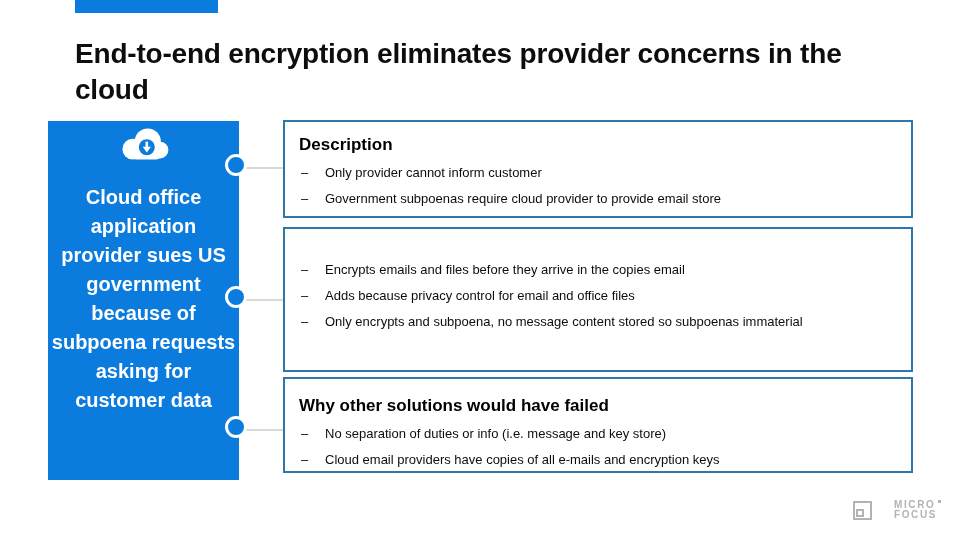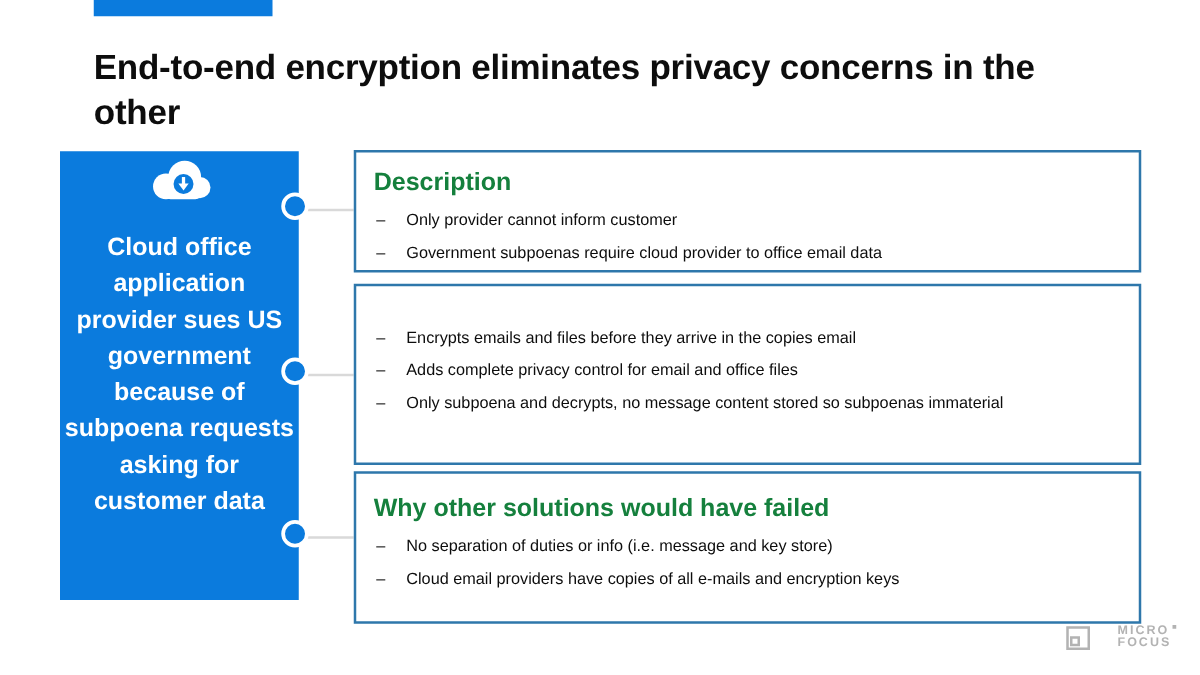--- a/index.html
+++ b/index.html
@@ -78,26 +78,26 @@
     position: absolute;
     left: 283px;
     width: 630px;
     background: #ffffff;
     border: 2px solid var(--box-border);
     padding: 10px 16px 8px 14px;
     z-index: 1;
   }
   .box-1 { top: 120px; height: 98px; padding-top: 13px; }
   .box-2 { top: 227px; height: 145px; padding-top: 23px; }
-  .box-3 { top: 377px; height: 122px; padding-top: 17px; }
+  .box-3 { top: 377px; height: 96px; padding-top: 17px; }
 
   .box-heading {
-    font-size: 20px;
-    font-weight: bold;
-    color: #15803d;
+    font-size: 17px;
+    font-weight: bold;
+    color: #000000;
   }
   .bullet-list { list-style: none; }
   .bullet-list li {
     display: flex;
     margin-top: 10px;
     font-size: 13px;
     color: #0d0d0d;
     line-height: 16px;
   }
   .dash {
@@ -139,21 +139,21 @@
     right: -4px; top: 0;
     width: 3px; height: 3px;
     background: var(--logo-gray);
   }
 </style>
 </head>
 <body>
 
 <div class="top-bar"></div>
 
-<h1 class="slide-title">End-to-end encryption eliminates privacy concerns in the other</h1>
+<h1 class="slide-title">End-to-end encryption eliminates provider concerns in the cloud</h1>
 
 <div class="left-panel">
   <span class="cloud-icon-wrap">
     <svg width="60" height="45" viewBox="0 0 64 46" aria-hidden="true">
       <g fill="#ffffff">
         <circle cx="20" cy="29" r="11"></circle>
         <circle cx="36" cy="21" r="14"></circle>
         <circle cx="49" cy="30" r="9"></circle>
         <rect x="18" y="28" width="33" height="12" rx="6"></rect>
       </g>
@@ -177,38 +177,38 @@
 
 <div class="content-box box-1">
   <div class="box-heading">Description</div>
   <ul class="bullet-list">
       <li>
         <span class="dash">–</span>
         <span class="bullet-text">Only provider cannot inform customer</span>
       </li>
       <li>
         <span class="dash">–</span>
-        <span class="bullet-text">Government subpoenas require cloud provider to office email data</span>
+        <span class="bullet-text">Government subpoenas require cloud provider to provide email store</span>
       </li>
     </ul>
 </div>
 
 <div class="content-box box-2">
   <ul class="bullet-list">
       <li>
         <span class="dash">–</span>
         <span class="bullet-text">Encrypts emails and files before they arrive in the copies email</span>
       </li>
       <li>
         <span class="dash">–</span>
-        <span class="bullet-text">Adds complete privacy control for email and office files</span>
-      </li>
-      <li>
-        <span class="dash">–</span>
-        <span class="bullet-text">Only subpoena and decrypts, no message content stored so subpoenas immaterial</span>
+        <span class="bullet-text">Adds because privacy control for email and office files</span>
+      </li>
+      <li>
+        <span class="dash">–</span>
+        <span class="bullet-text">Only encrypts and subpoena, no message content stored so subpoenas immaterial</span>
       </li>
     </ul>
 </div>
 
 <div class="content-box box-3">
   <div class="box-heading">Why other solutions would have failed</div>
   <ul class="bullet-list">
       <li>
         <span class="dash">–</span>
         <span class="bullet-text">No separation of duties or info (i.e. message and key store)</span>

